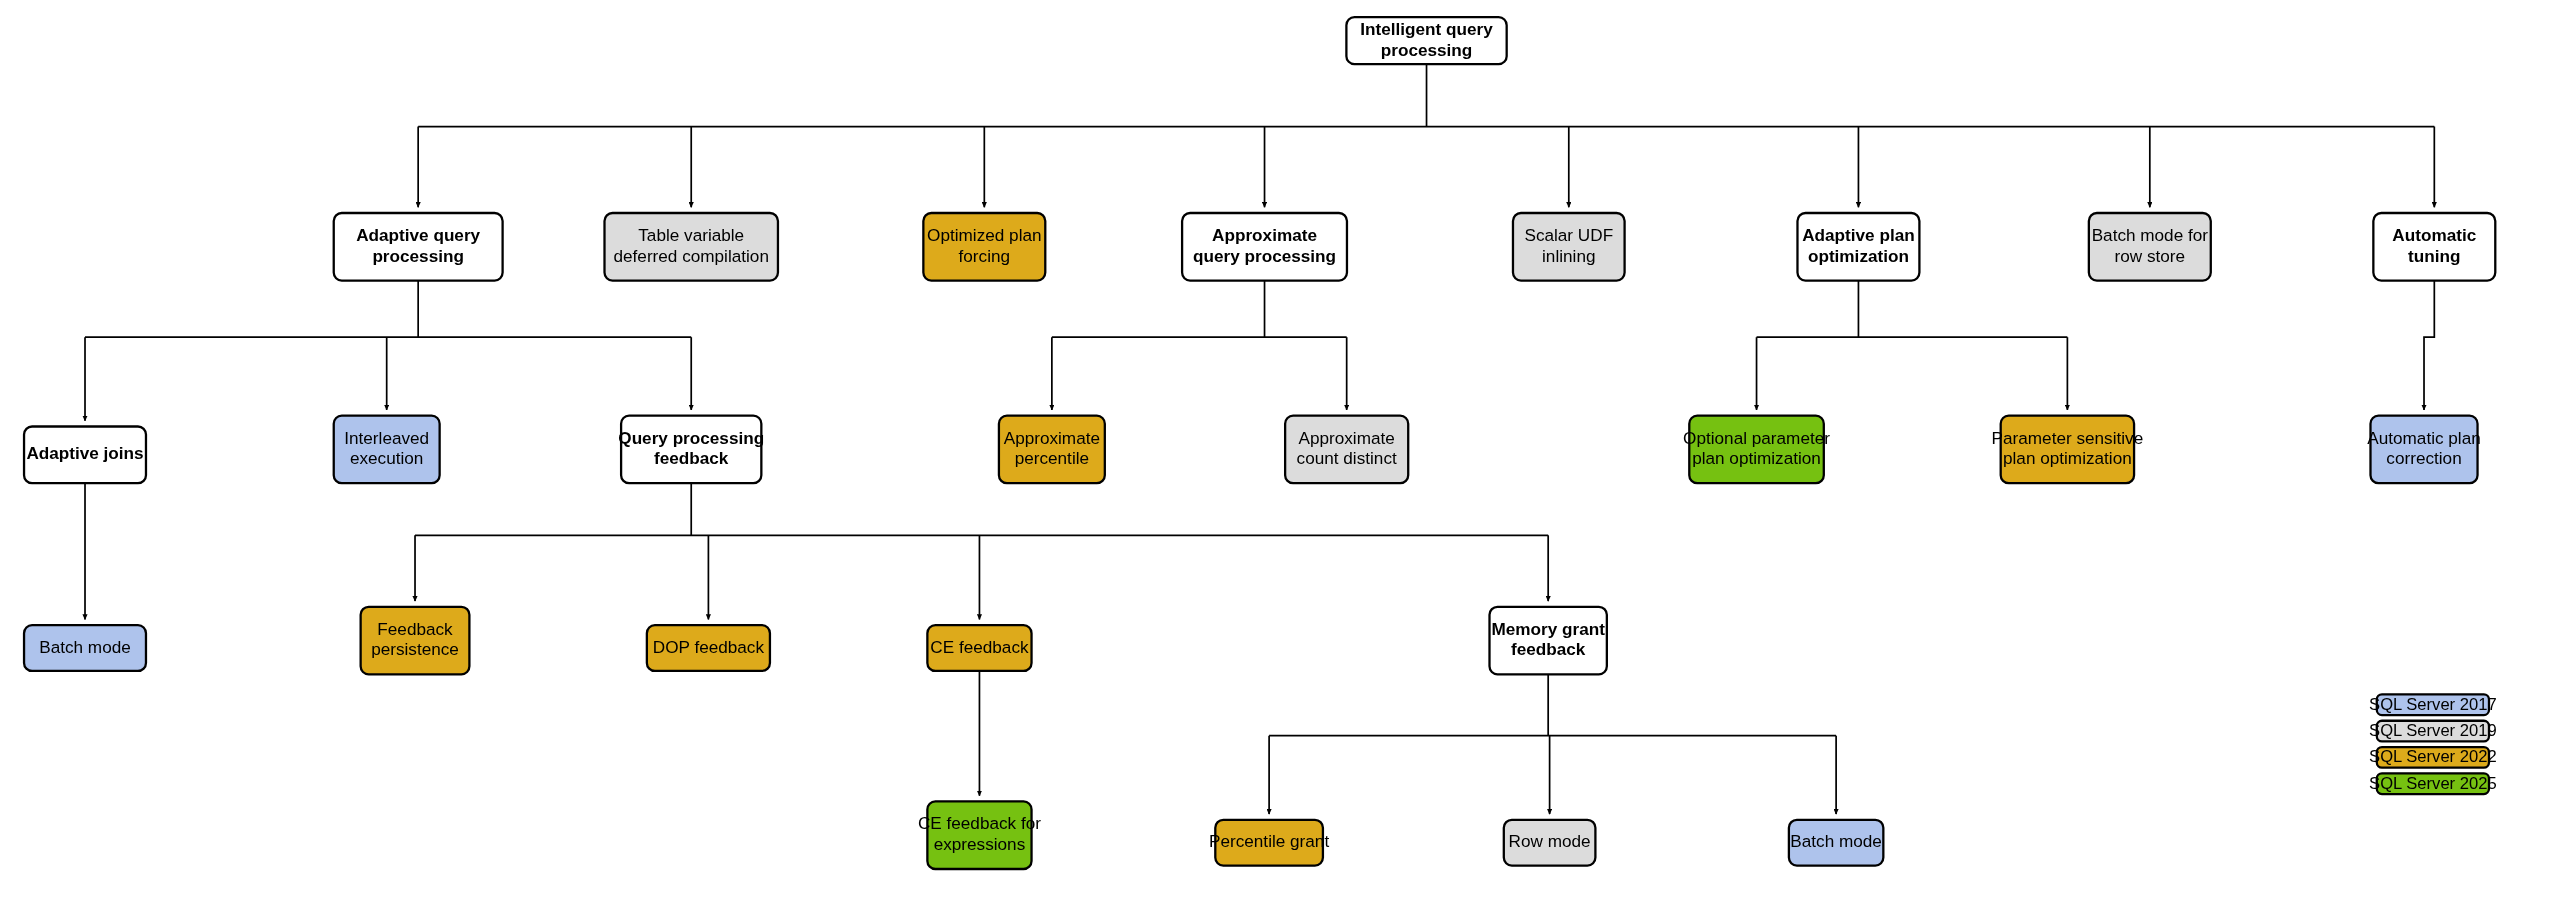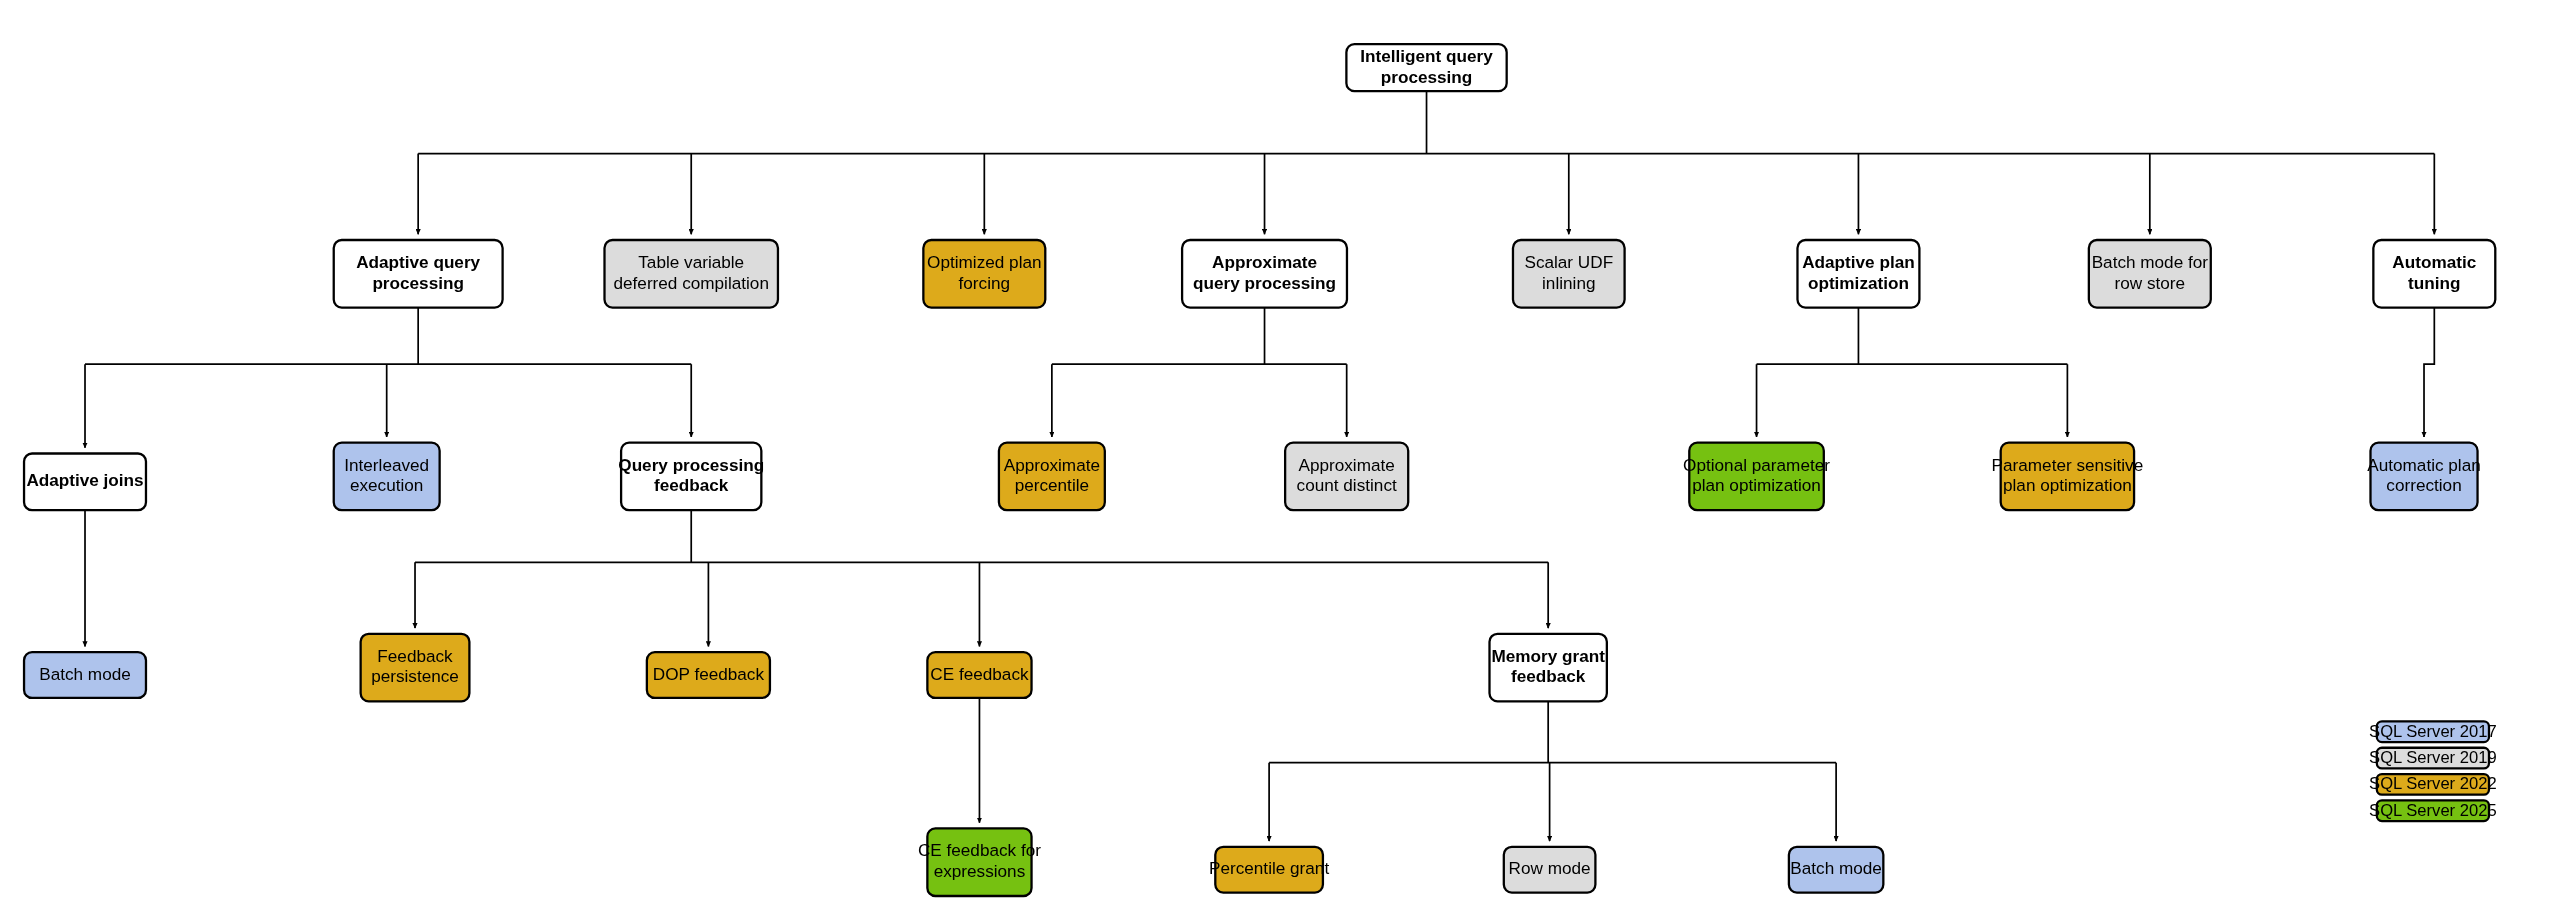--- a/index.html
+++ b/index.html
@@ -10,21 +10,20 @@
   body {
     width: 2576px;
     height: 916px;
     font-family: "Liberation Sans", sans-serif;
     overflow: hidden;
   }
   #diagram-root {
     position: relative;
     width: 2576px;
     height: 680px;
-    margin-top: 27px;
   }
   svg.diagram {
     display: block;
     width: 2576px;
     height: 916px;
   }
   .node-box {
     stroke: #000000;
     stroke-width: 4;
   }

